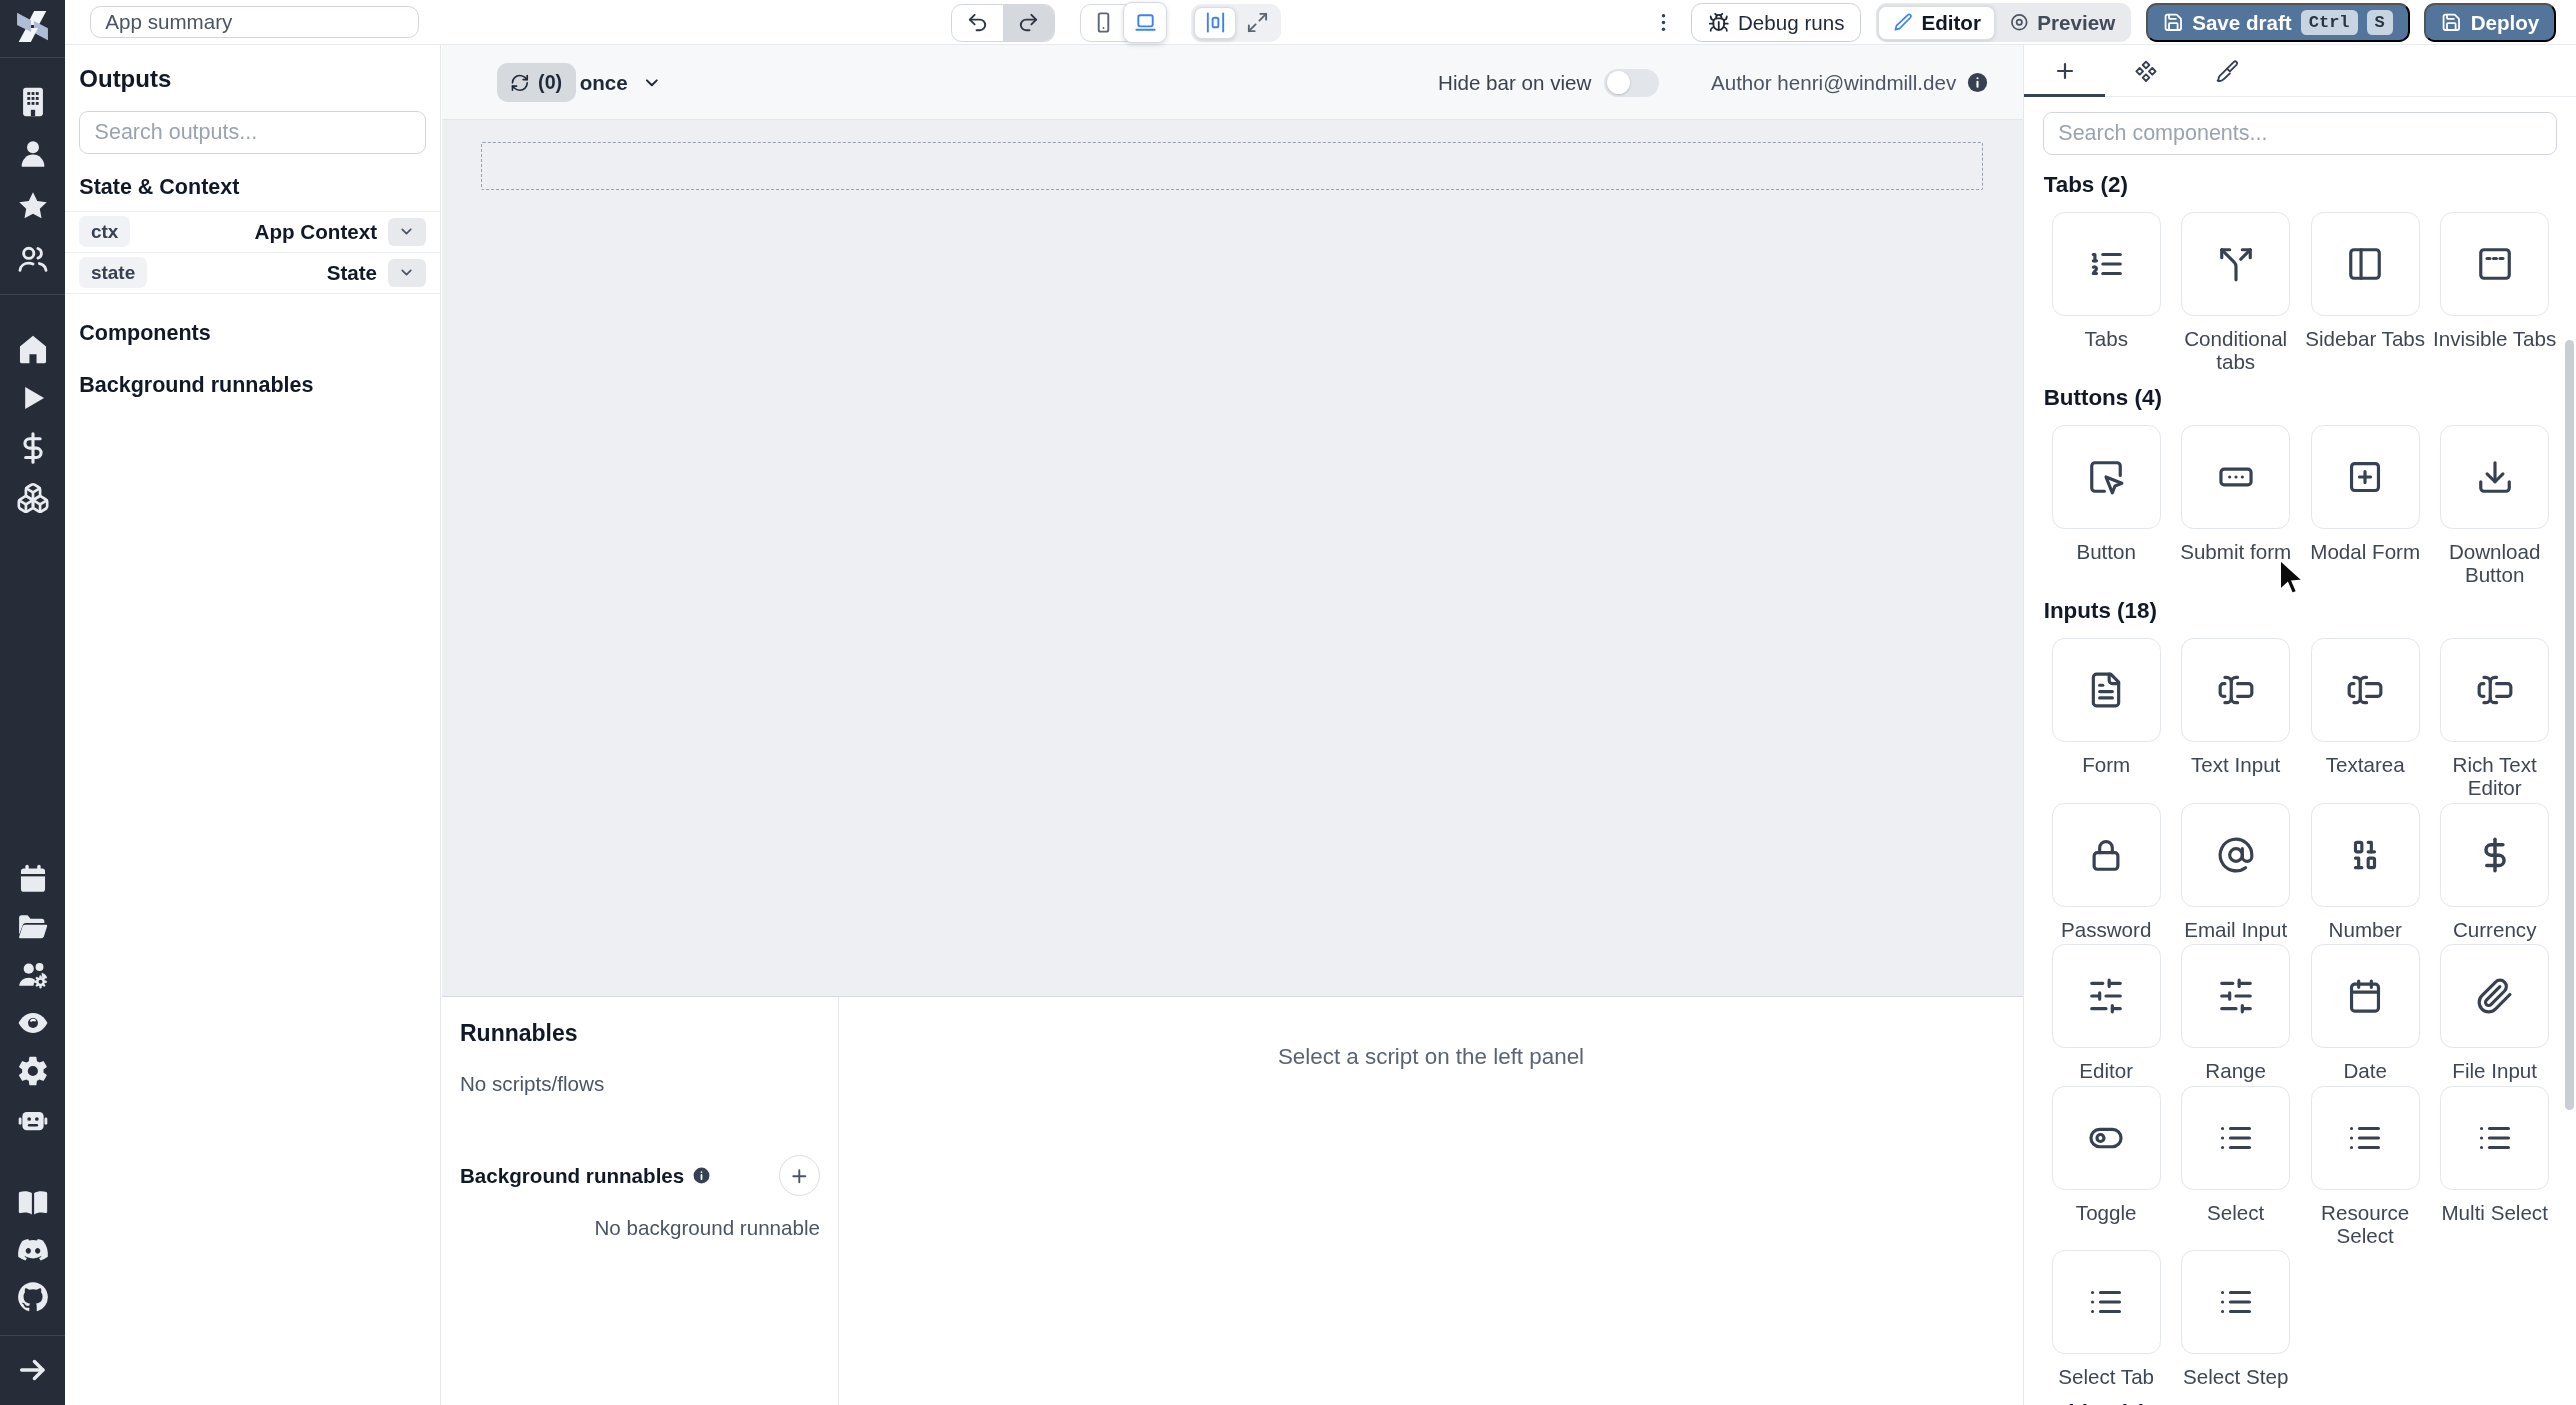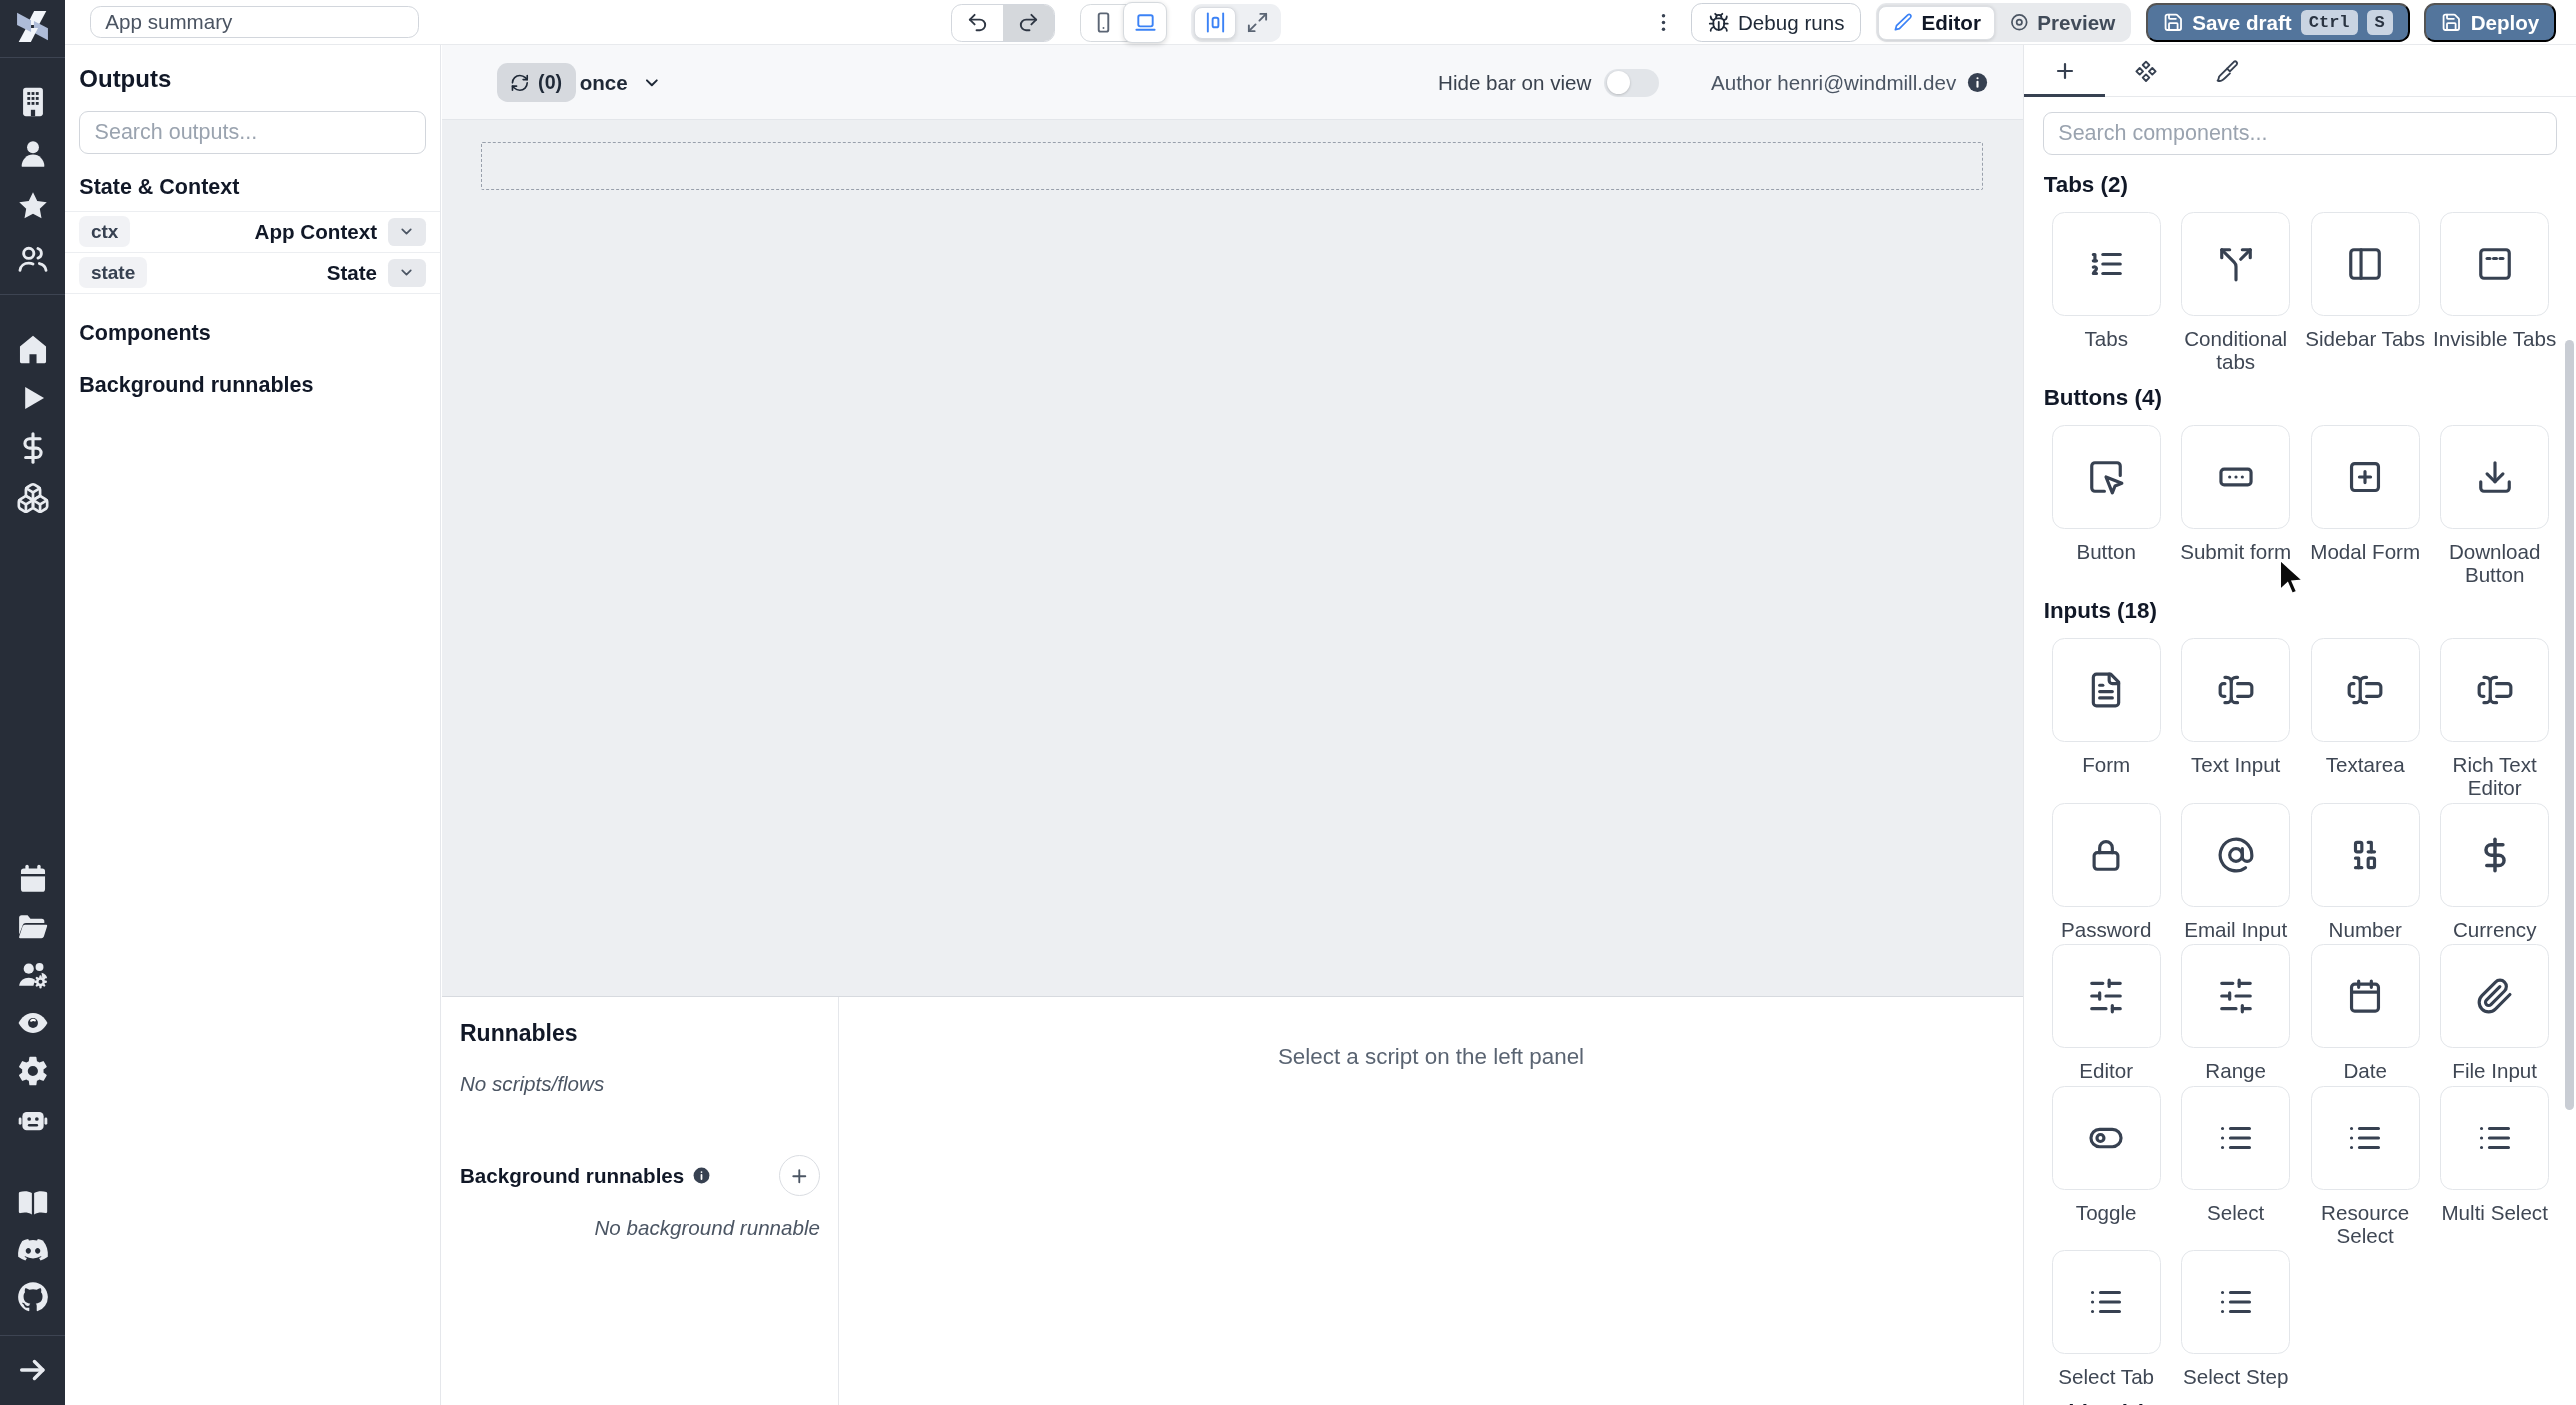--- a/index.html
+++ b/index.html
@@ -71,21 +71,21 @@
   .toggle .knob { position:absolute; left:2.7px; top:2.2px; width:23px; height:23px; border-radius:50%; background:#fff; box-shadow:0 0.9px 2.7px rgba(0,0,0,.2); }
   .author { font-size:20.6px; color:#4b5563; margin-left:52px; }
   .info-i { width:23px; height:23px; color:#374151; margin-left:9.8px; }
   .canvas-body { position:absolute; left:442px; top:120px; width:1581px; height:876px; background:#edeff2; z-index:4; }
   .drop-slot { position:absolute; left:39px; top:21.5px; width:1502px; height:48px; border:1.8px dashed #99a0ac; border-radius:1.8px; cursor:pointer; }
 
   
   .runnables { position:absolute; left:442px; top:996px; width:1581px; height:409px; background:#fff; border-top:0.9px solid #d7dadf; z-index:6; display:flex; }
   .run-left { width:397px; height:100%; border-right:0.9px solid #e5e7eb; padding:18px 18px 0; }
   .run-left h3 { font-size:23px; font-weight:700; color:#111827; margin-top:5.4px; }
-  .muted { font-size:20.6px; color:#4b5563;font-style:italic; }
+  .muted { font-size:20.6px; color:#4b5563; }
   .run-empty { margin-top:25px; }
   .bgrun-row { margin-top:59px; display:flex; align-items:center; justify-content:space-between; }
   .bgrun-title { display:flex; align-items:center; gap:8px; font-size:20.6px; font-weight:700; color:#111827; }
   .bgrun-title svg { width:19px; height:19px; color:#374151; }
   .plus-btn { width:41px; height:41px; border:1.8px solid #dadde2; border-radius:50%; background:#fff; display:flex; align-items:center; justify-content:center; color:#4b5563; cursor:pointer; }
   .plus-btn svg { width:20.6px; height:20.6px; }
   .bgrun-empty { margin-top:19.7px;text-align:right; }
   .run-right { flex:1; display:flex; justify-content:center; padding-top:47px; }
   .run-right .ph { font-size:22.4px; color:#5a6472; }
 

